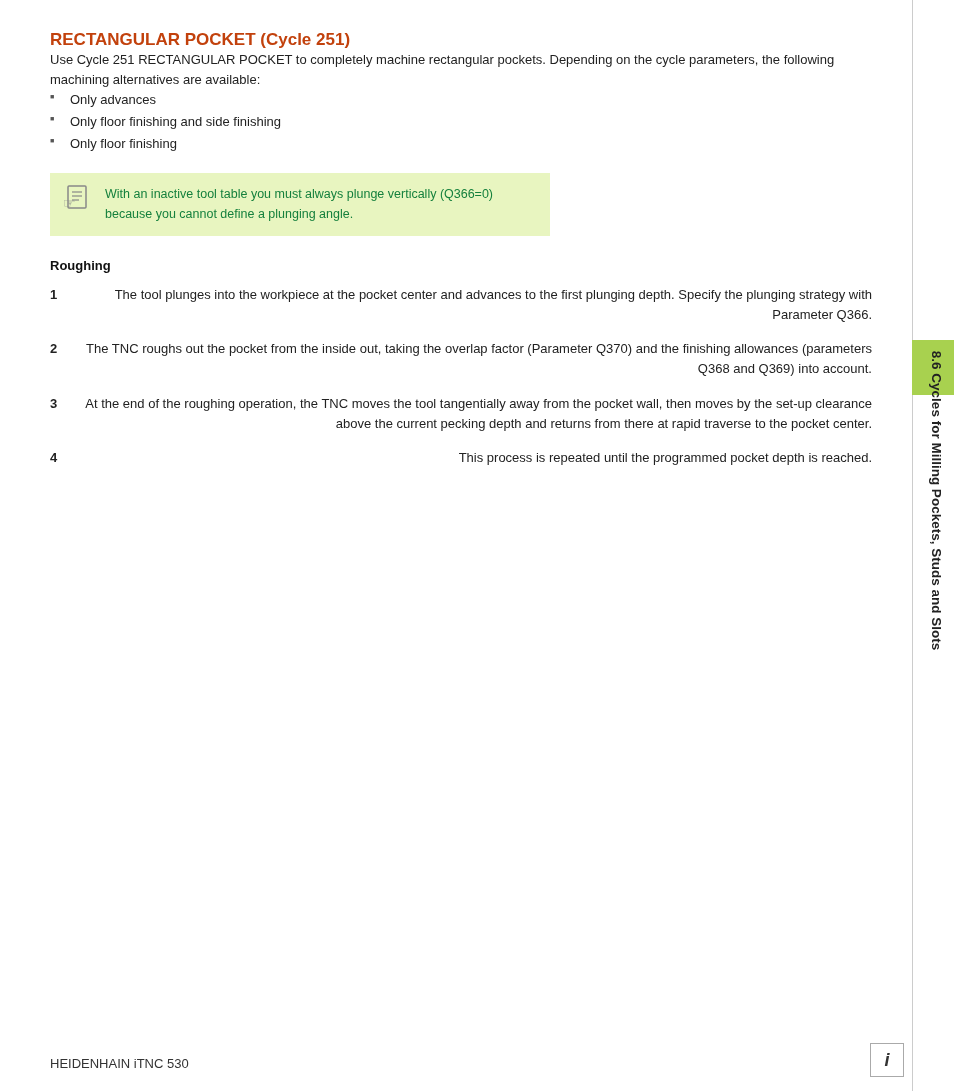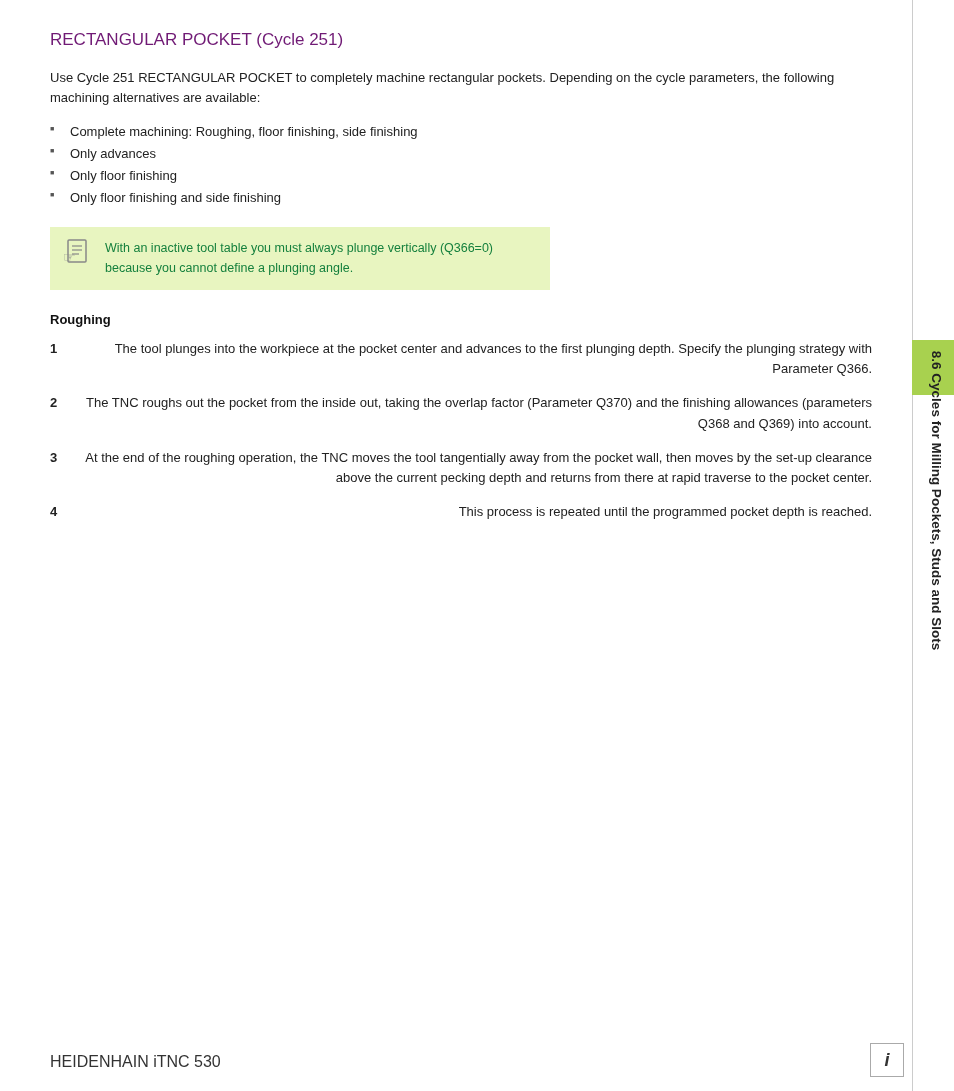--- a/index.html
+++ b/index.html
@@ -78,30 +78,28 @@
       left: 0;
       top: 0;
       right: 42px;
       bottom: 0;
       padding: 30px 40px 30px 50px;
     }
 
     
     .page-title {
       font-size: 17px;
-      font-weight: normal;
-      margin-bottom: 18px;
-      color: #701a75;
+      font-weight: bold;
+      color: #c2410c;
     }
 
     
     .intro-text {
       font-size: 13px;
       line-height: 1.5;
-      margin-bottom: 14px;
       color: #222;
     }
 
     
     .bullet-list {
       list-style: none;
       margin-bottom: 18px;
       padding-left: 0;
     }
 
@@ -194,21 +192,21 @@
       position: absolute;
       bottom: 20px;
       left: 50px;
       right: 50px;
       display: flex;
       justify-content: space-between;
       align-items: center;
     }
 
     .footer-brand {
-      font-size: 16px;
+      font-size: 13px;
       color: #333;
     }
 
     .footer-page-num {
       font-size: 13px;
       font-weight: bold;
       color: #222;
     }
 
     
@@ -241,24 +239,23 @@
     </div>
   </div>
 
   <div class="main-content">
 
     <h1 class="page-title">RECTANGULAR POCKET (Cycle 251)</h1>
 
     <p class="intro-text">Use Cycle 251 RECTANGULAR POCKET to completely machine rectangular pockets. Depending on the cycle parameters, the following machining alternatives are available:</p>
 
     <ul class="bullet-list">
-      <li>Complete machining: Roughing, floor finishing, side finishing</li>
       <li>Only advances</li>
+      <li>Only floor finishing and side finishing</li>
       <li>Only floor finishing</li>
-      <li>Only floor finishing and side finishing</li>
     </ul>
 
     <div class="info-box">
       <div class="info-box-icon">
         
         <svg viewBox="0 0 30 26" xmlns="http://www.w3.org/2000/svg">
 
           <rect x="6" y="1" width="18" height="22" rx="1" fill="none" stroke="#888" stroke-width="1.5"></rect>
           <line x1="10" y1="7" x2="20" y2="7" stroke="#888" stroke-width="1.2"></line>
           <line x1="10" y1="11" x2="20" y2="11" stroke="#888" stroke-width="1.2"></line>

